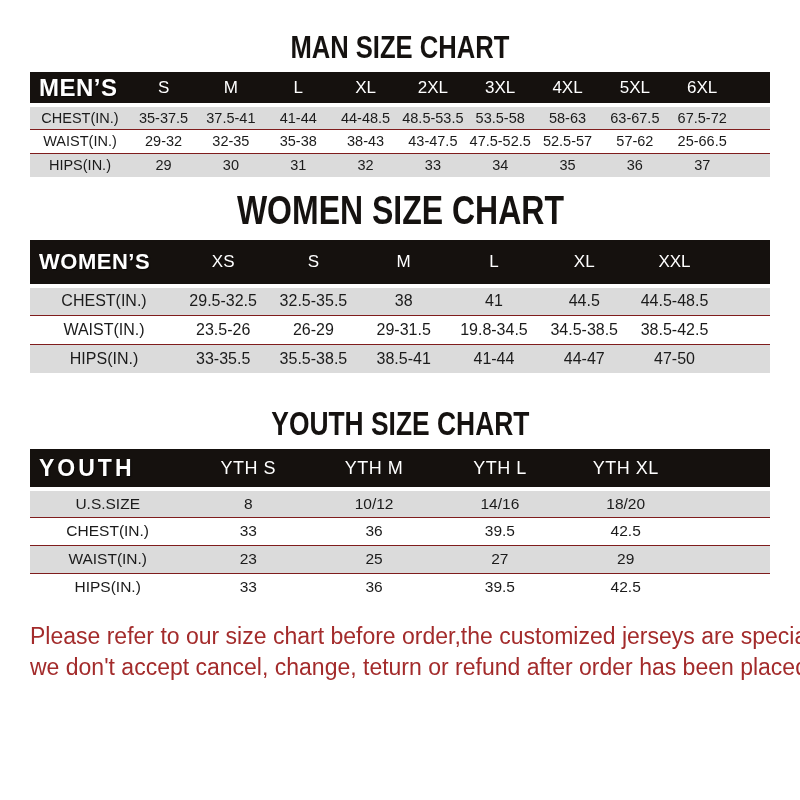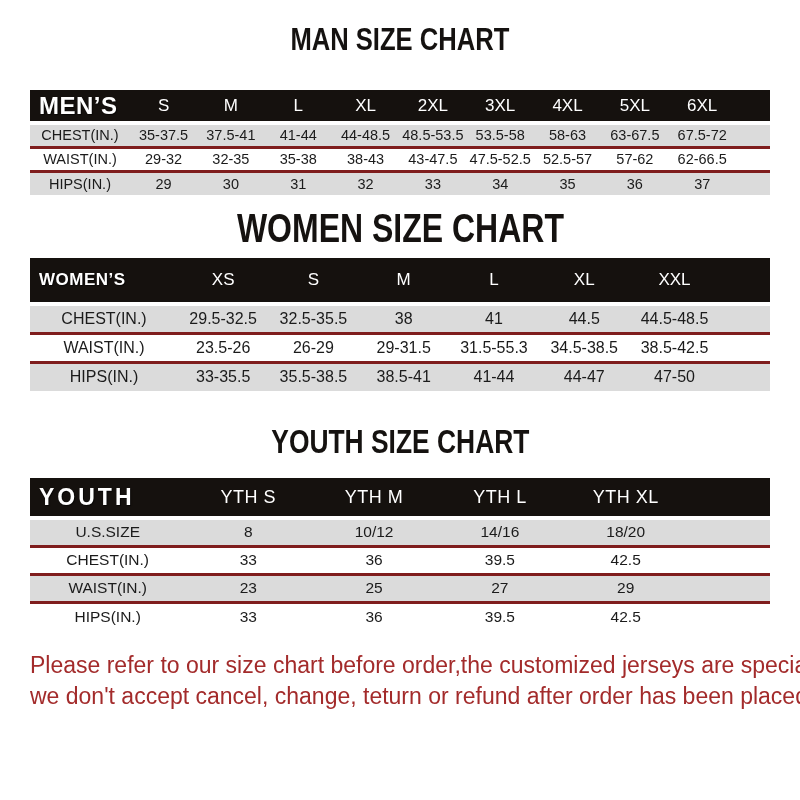--- a/index.html
+++ b/index.html
@@ -19,58 +19,58 @@
   .banner-title {
     font-size:57px; font-weight:bold; color:#151210; line-height:1;
     display:inline-block; transform:scaleX(0.84); letter-spacing:1px;
     text-shadow:2px 3px 3px rgba(70,35,0,0.30);
     white-space:nowrap;
   }
 
   
   .section-heading { text-align:center; margin:0; font-weight:bold; color:#151210; }
   .condensed { display:inline-block; transform:scaleX(0.80); white-space:nowrap; letter-spacing:0px; }
-  .men-section   .section-heading { margin-top:22px; font-size:32px; line-height:34px; }
+  .men-section   .section-heading { margin-top:30px; font-size:32px; line-height:34px; }
   .women-section .section-heading { margin-top:16px; font-size:40px; line-height:34px; }
   .youth-section .section-heading { margin-top:34px; font-size:33px; line-height:34px; }
 
   
   .size-table {
     width:740px; margin:0 auto; border-collapse:collapse; table-layout:fixed;
   }
-  .men-section   .size-table { margin-top:34px; }
+  .men-section   .size-table { margin-top:8px; }
   .women-section .size-table { margin-top:13px; }
-  .youth-section .size-table { margin-top:19px; }
+  .youth-section .size-table { margin-top:8px; }
 
   .size-table thead tr { background:#15110E; color:#ffffff; }
   .size-table thead th { font-weight:normal; text-align:center; padding:0; }
   .size-table th.tbl-label {
     text-align:left; padding-left:9px; font-weight:bold; white-space:nowrap;
     text-shadow:1px 1px 1px rgba(0,0,0,0.6);
   }
 
-  .size-table tbody tr { border-top:3px solid #7f1d1d; }
+  .size-table tbody tr { border-top:1px solid #7f1d1d; }
   .size-table tbody tr:first-child { border-top:4px solid #ffffff; }
   .size-table tbody tr:nth-child(odd)  { background:#DBDBDB; }
   .size-table tbody tr:nth-child(even) { background:#ffffff; }
   .size-table tbody th, .size-table tbody td {
     font-weight:normal; text-align:center; padding:0; white-space:nowrap;
   }
 
   
   .size-table.men thead tr { height:33px; }
   .size-table.men tbody tr { height:24px; }
   .size-table.men th.tbl-label { font-size:24px; letter-spacing:0.5px; }
   .size-table.men thead th { font-size:17px; }
   .size-table.men tbody th, .size-table.men tbody td { font-size:14.5px; }
 
   
   .size-table.women thead tr { height:46px; }
   .size-table.women tbody tr { height:29px; }
-  .size-table.women th.tbl-label { font-size:17px; letter-spacing:0.5px; }
+  .size-table.women th.tbl-label { font-size:22px; letter-spacing:0.5px; }
   .size-table.women thead th { font-size:17px; }
   .size-table.women tbody th, .size-table.women tbody td { font-size:16px; }
 
   
   .size-table.youth thead tr { height:40px; }
   .size-table.youth tbody tr { height:28px;padding-left:8px; }
   .size-table.youth th.tbl-label { font-size:23px; letter-spacing:3px; }
   .size-table.youth thead th { font-size:18px; letter-spacing:0.5px; }
   .size-table.youth tbody th, .size-table.youth tbody td { font-size:15.5px; }
 
@@ -140,21 +140,21 @@
           <tr>
             <th>WAIST(IN.)</th>
             <td>29-32</td>
             <td>32-35</td>
             <td>35-38</td>
             <td>38-43</td>
             <td>43-47.5</td>
             <td>47.5-52.5</td>
             <td>52.5-57</td>
             <td>57-62</td>
-            <td>62-66.5</td>
+            <td>25-66.5</td>
             <td></td>
           </tr>
           <tr>
             <th>HIPS(IN.)</th>
             <td>29</td>
             <td>30</td>
             <td>31</td>
             <td>32</td>
             <td>33</td>
             <td>34</td>
@@ -203,21 +203,21 @@
             <td>41</td>
             <td>44.5</td>
             <td>44.5-48.5</td>
             <td></td>
           </tr>
           <tr>
             <th>WAIST(IN.)</th>
             <td>23.5-26</td>
             <td>26-29</td>
             <td>29-31.5</td>
-            <td>31.5-55.3</td>
+            <td>19.8-34.5</td>
             <td>34.5-38.5</td>
             <td>38.5-42.5</td>
             <td></td>
           </tr>
           <tr>
             <th>HIPS(IN.)</th>
             <td>33-35.5</td>
             <td>35.5-38.5</td>
             <td>38.5-41</td>
             <td>41-44</td>

